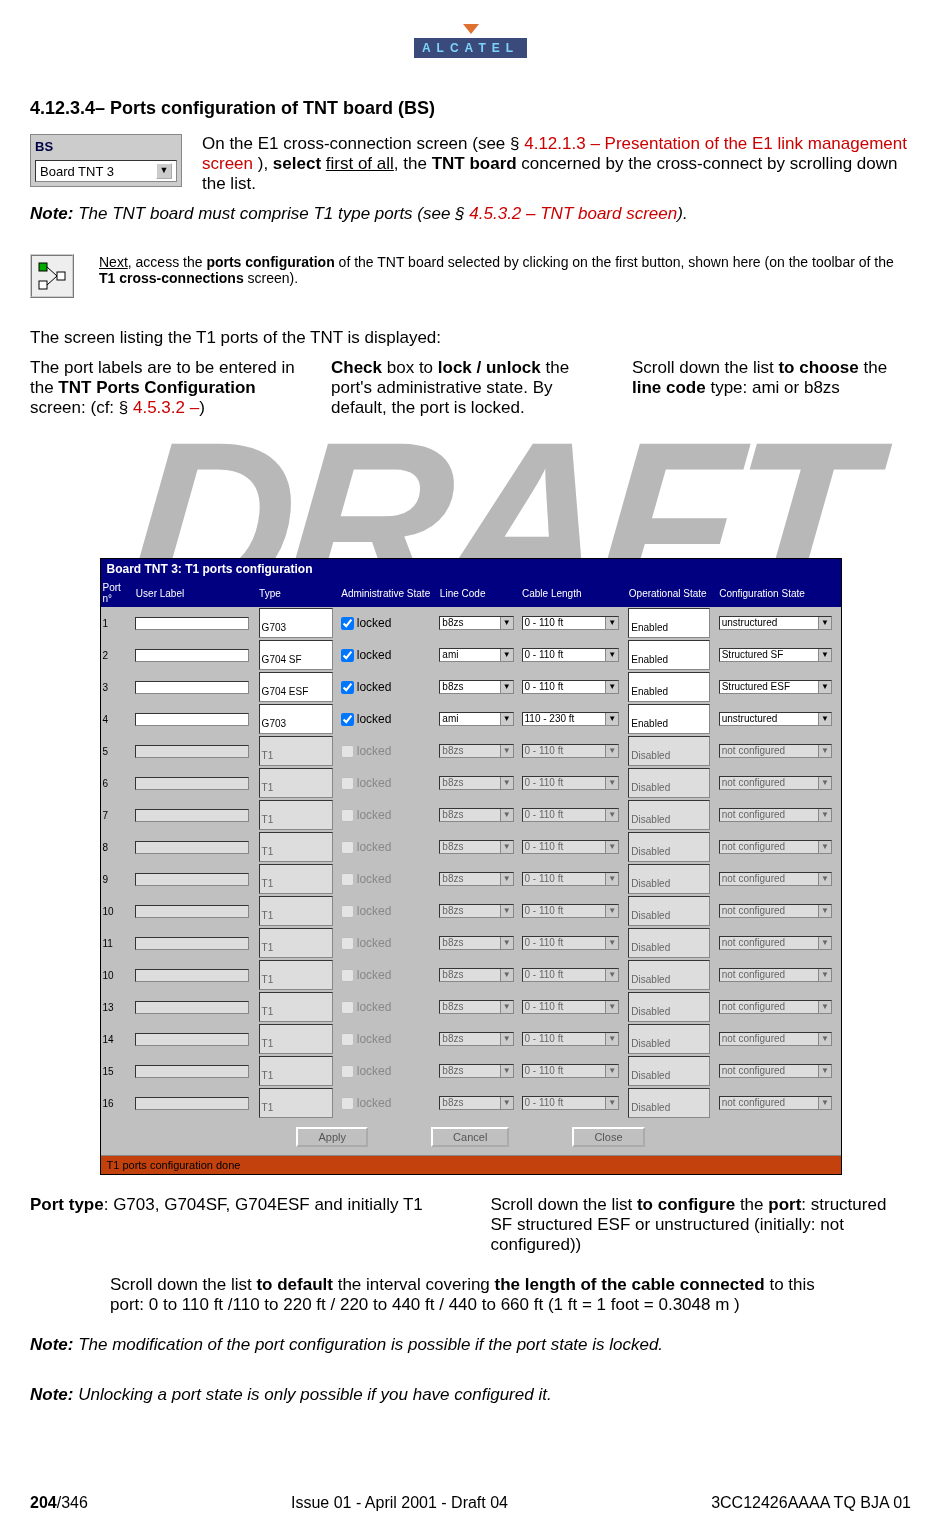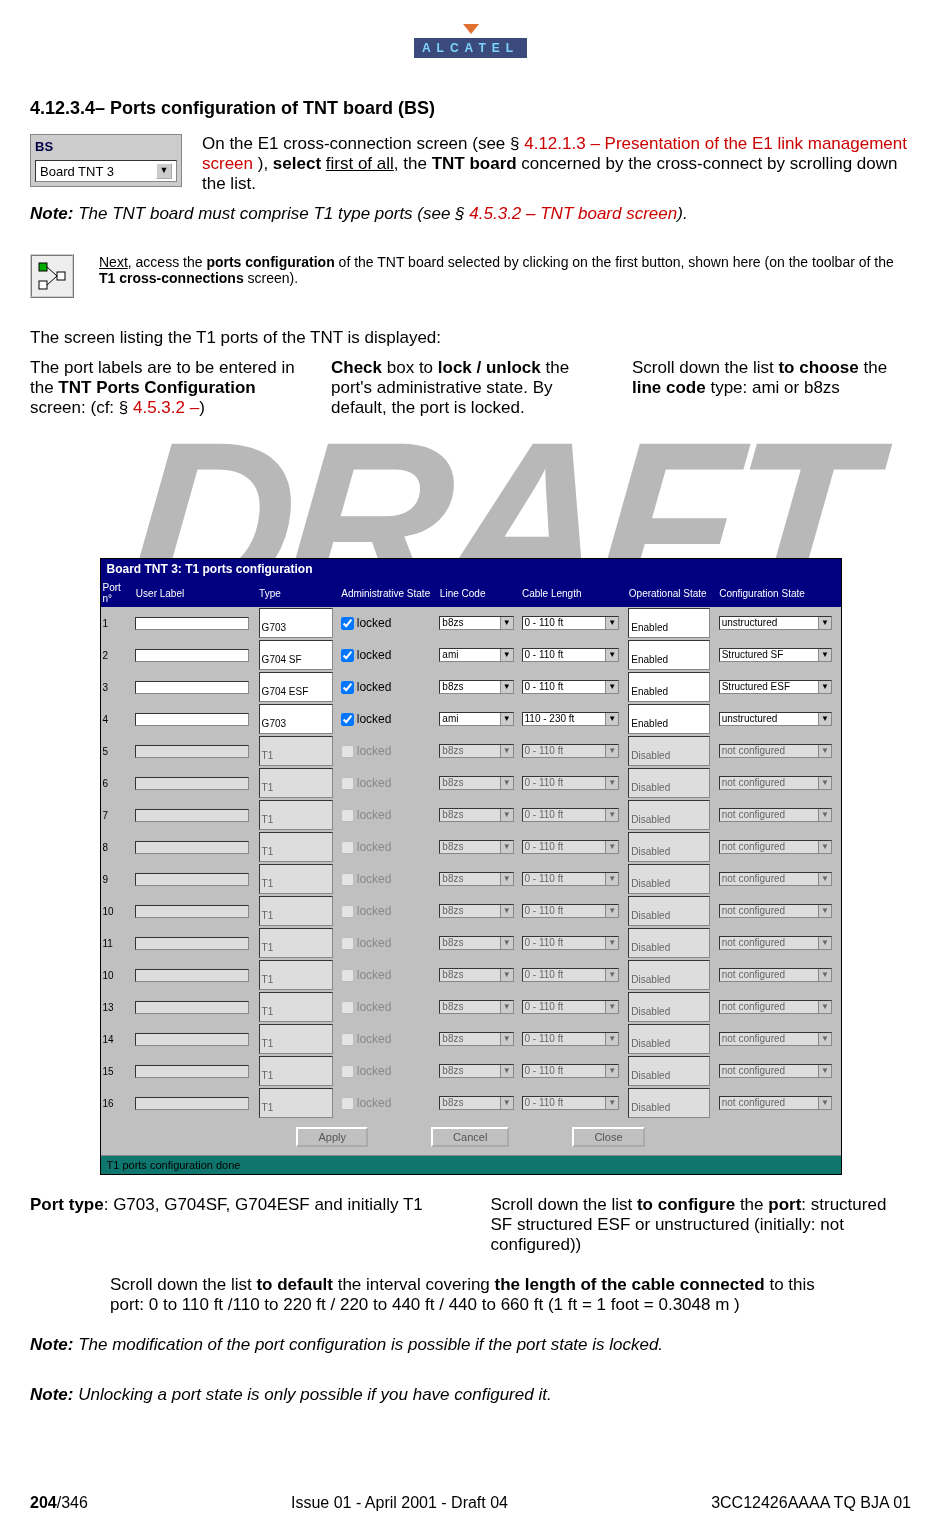--- a/index.html
+++ b/index.html
@@ -88,21 +88,21 @@
     font-size: 10px; box-sizing: border-box; height: 14px; line-height: 12px;
   }
   .sel.dis { background: #ddd; color: #666; }
   .sel-val { flex: 1; padding: 0 2px; overflow: hidden; white-space: nowrap; }
   .sel-btn { width: 12px; background: #ccc; border-left: 1px solid #888; text-align: center; font-size: 8px; }
   .btn-row { text-align: center; padding: 8px 12px; }
   .wbtn {
     display: inline-block; background: #c0c0c0; border: 2px outset #fff;
     padding: 2px 20px; margin: 0 30px; font-size: 11px; color: #555;
   }
-  .status-bar { background: #0f766e; border-top: 1px solid #888; padding: 3px 6px; font-size: 11px; }
+  .status-bar { background: #c2410c; border-top: 1px solid #888; padding: 3px 6px; font-size: 11px; }
   .lower-annot { font-size: 17px; margin: 20px 0; }
   .lower-row { display: flex; gap: 40px; justify-content: space-between; }
   .lower-col { flex: 1; }
   .lower-center { margin: 20px 80px; }
   .footer {
     position: absolute; bottom: 15px; left: 30px; right: 30px;
     display: flex; justify-content: space-between; font-size: 16px;
   }
   .footer .pg { font-weight: bold; }
   .draft-bg {

